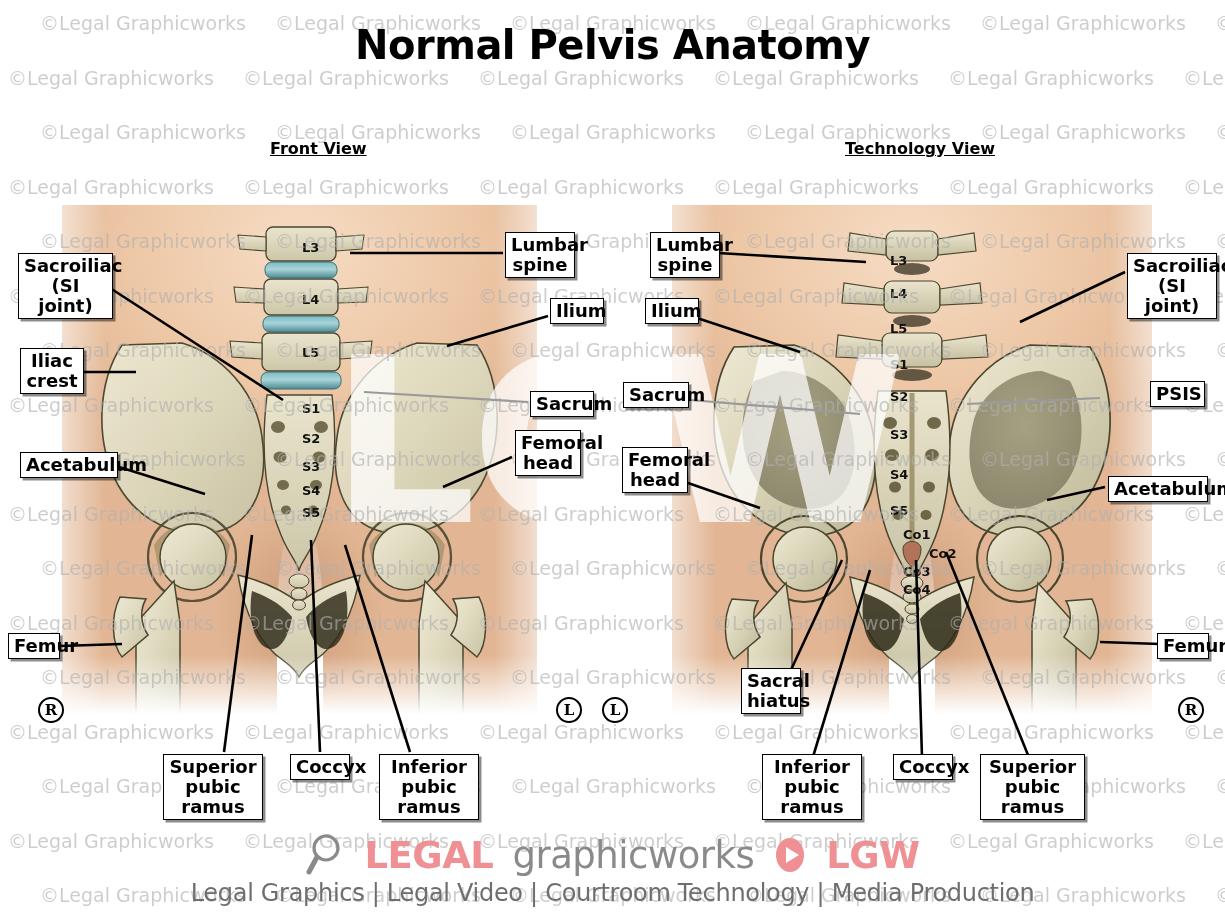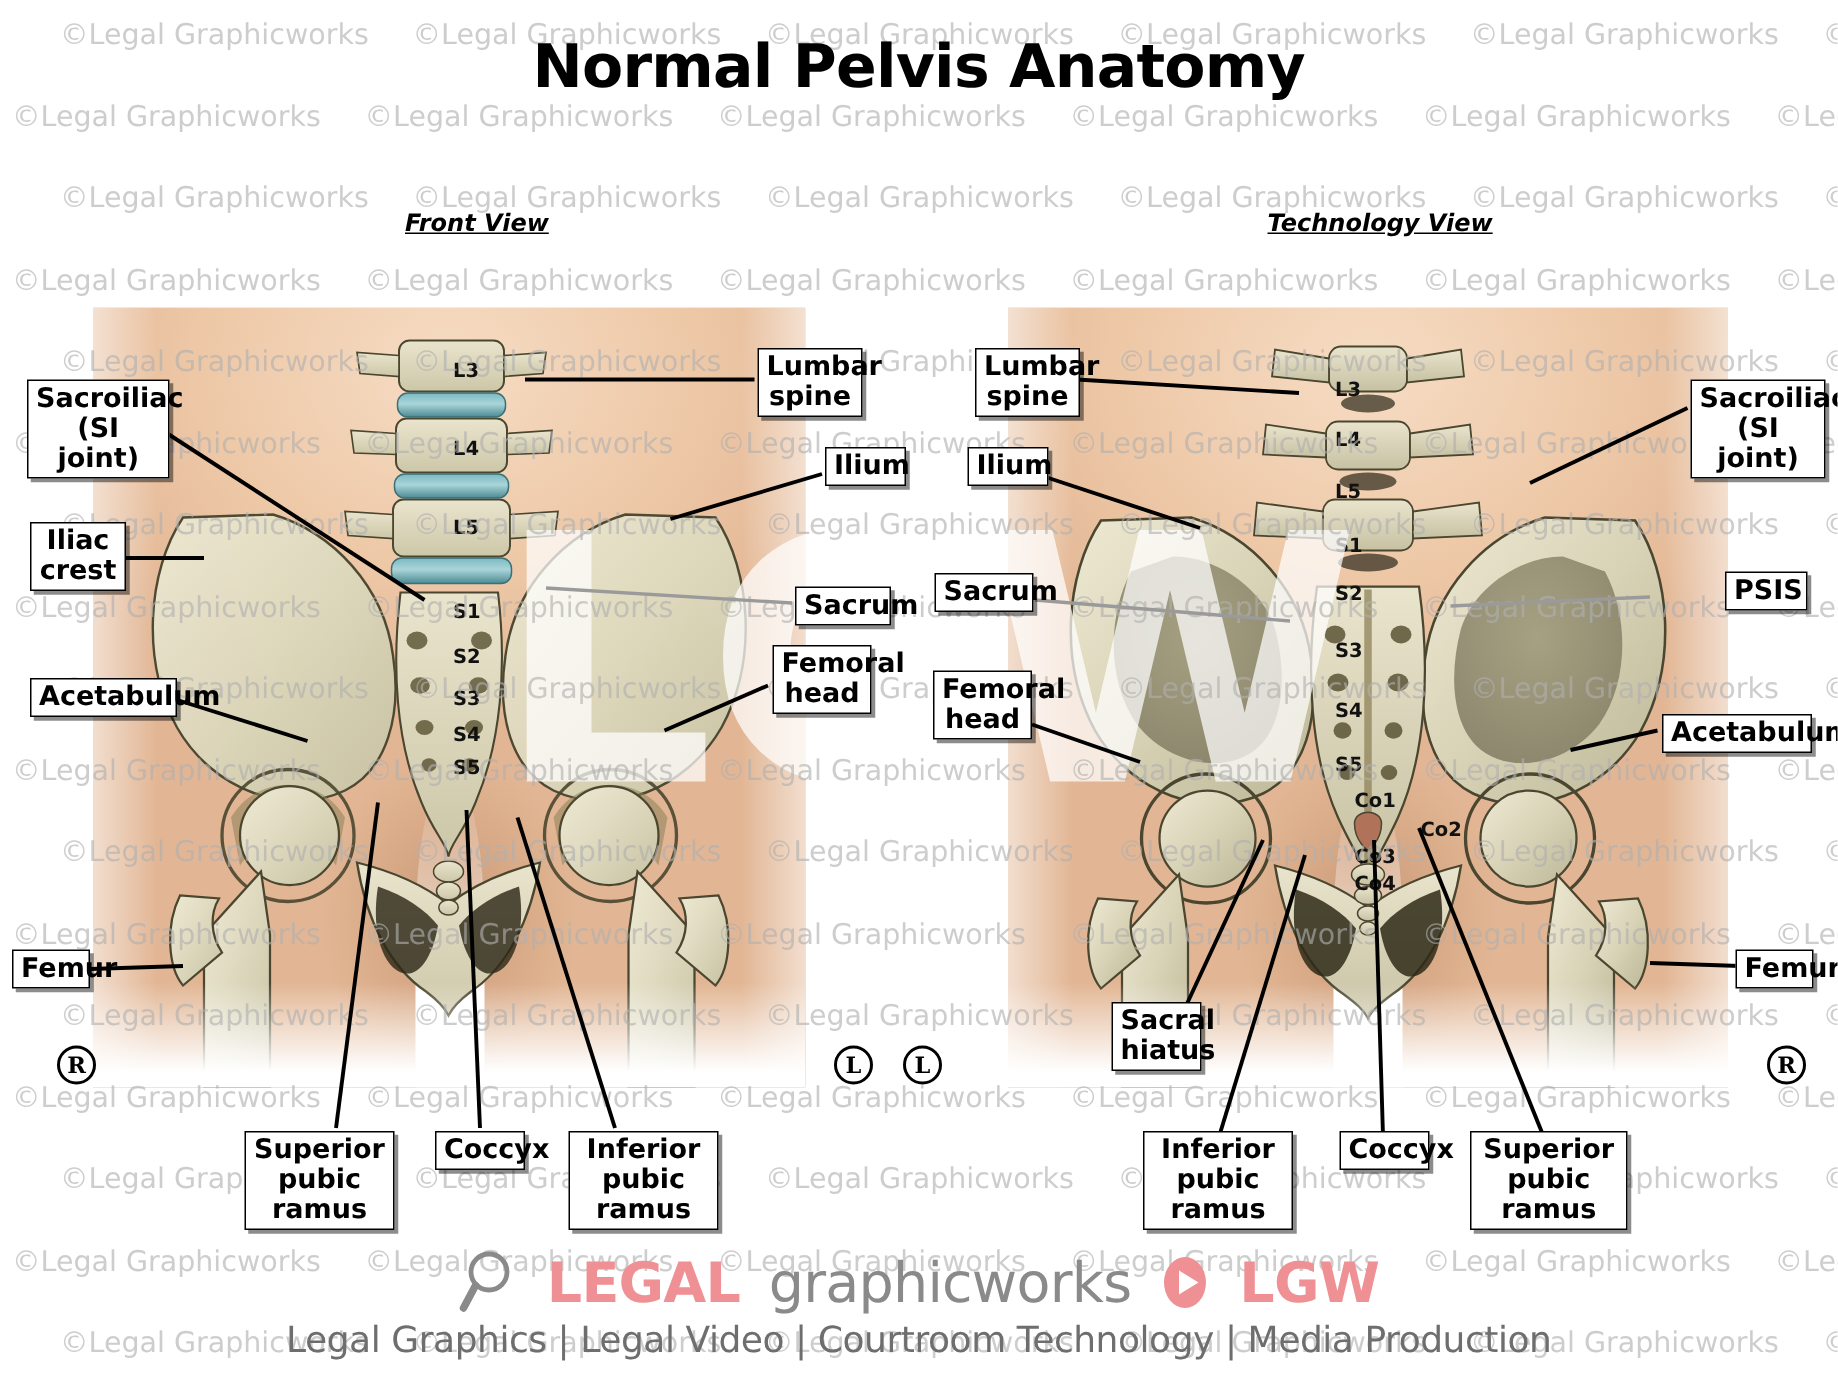--- a/index.html
+++ b/index.html
@@ -42,21 +42,20 @@
     font-size:40px; font-weight:bold;
     font-family:"DejaVu Sans", sans-serif;
     color:#000; z-index:40; letter-spacing:-.5px;
   }
   .viewlabel {
     position:absolute; z-index:40;
     font-size:16px; font-weight:bold;
     font-family:"DejaVu Sans", sans-serif;
     color:#000;
     text-decoration:underline;
-    font-style:italic;
   }
   #view-front { left:270px; top:139px; }
   #view-post  { left:845px; top:139px; }
 
   
   .panel { position:absolute; top:205px; height:520px; z-index:5; overflow:hidden; }
   #panel-front { left:62px; width:475px; }
   #panel-post  { left:672px; width:480px; }
 
   .torso {
@@ -340,21 +339,21 @@
 
     <div class="vlabel" style="left:218px; top:48px;">L3</div>
     <div class="vlabel" style="left:218px; top:81px;">L4</div>
     <div class="vlabel" style="left:218px; top:116px;">L5</div>
     <div class="vlabel" style="left:218px; top:152px;">S1</div>
     <div class="vlabel" style="left:218px; top:184px;">S2</div>
     <div class="vlabel" style="left:218px; top:222px;">S3</div>
     <div class="vlabel" style="left:218px; top:262px;">S4</div>
     <div class="vlabel" style="left:218px; top:298px;">S5</div>
     <div class="vlabel" style="left:231px; top:322px;">Co1</div>
-    <div class="vlabel" style="left:238px; top:341px;padding-left:37px;">Co2</div>
+    <div class="vlabel" style="left:220px; top:341px;padding-left:37px;">Co2</div>
     <div class="vlabel" style="left:231px; top:359px;">Co3</div>
     <div class="vlabel" style="left:231px; top:377px;">Co4</div>
 
     <div class="panel-fade"></div>
   </div>
 
   <div class="wm-layer" id="wm-layer">
       <div class="wm" style="left: 40px; top: 12px;">©Legal Graphicworks</div>
       <div class="wm" style="left: 275px; top: 12px;">©Legal Graphicworks</div>
       <div class="wm" style="left: 510px; top: 12px;">©Legal Graphicworks</div>

